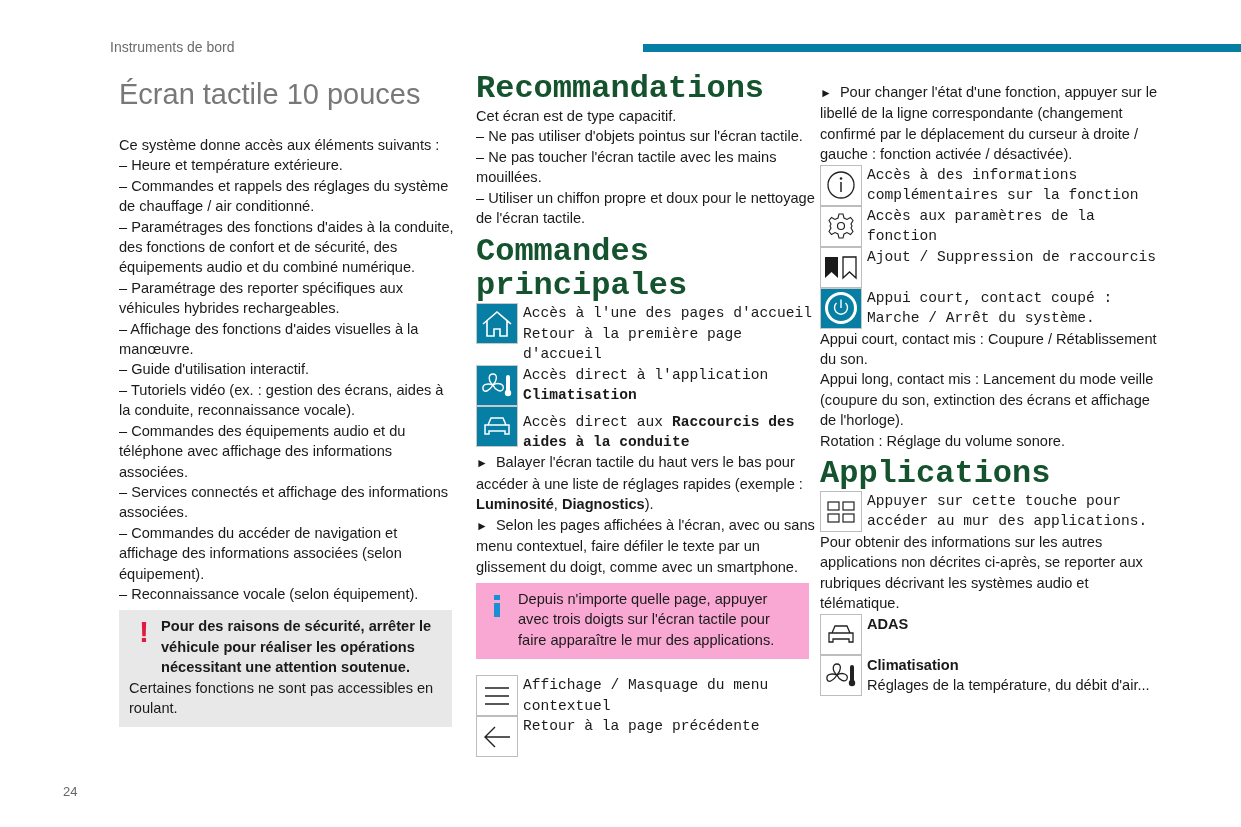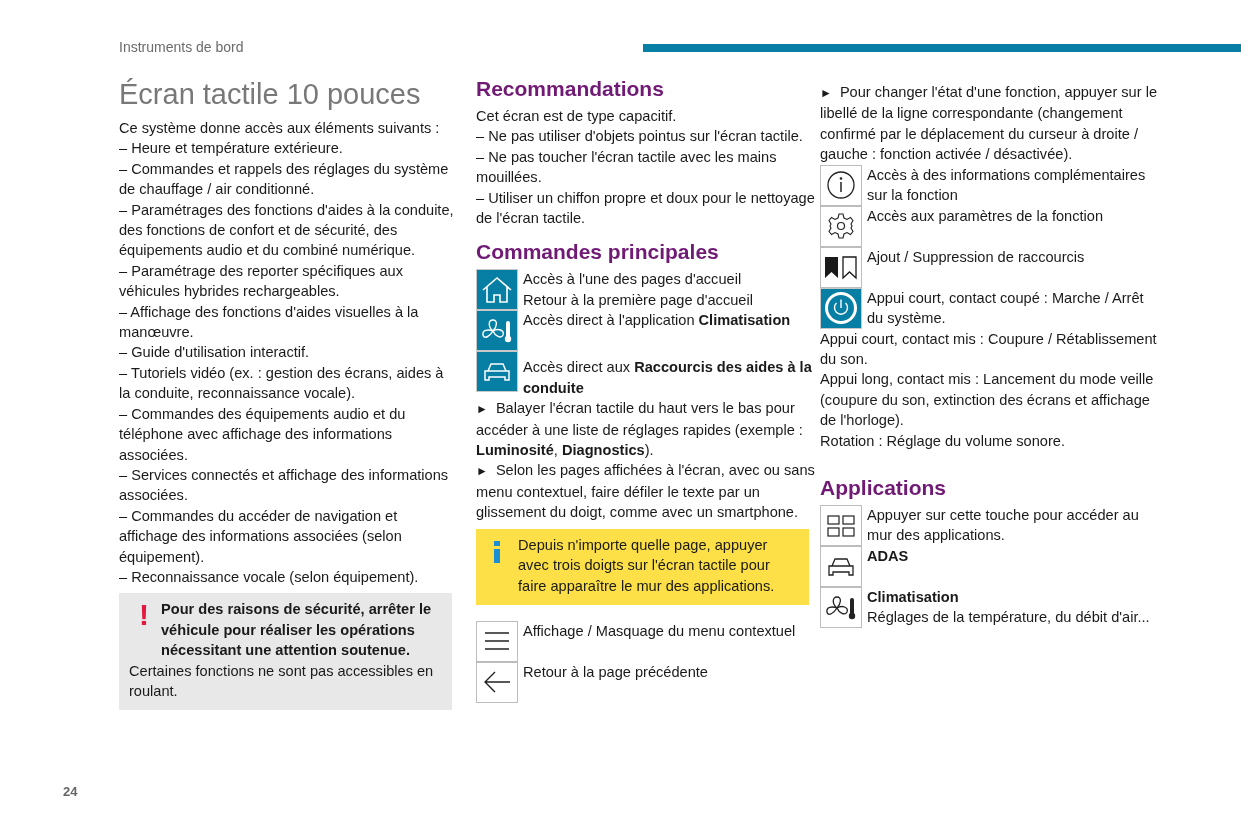--- a/index.html
+++ b/index.html
@@ -1,45 +1,45 @@
 <!DOCTYPE html>
 <html><head>
 <meta charset="utf-8">
 <style>
   * { box-sizing: border-box; margin: 0; padding: 0; }
   html, body { width: 1241px; height: 827px; background: #ffffff; overflow: hidden; }
   body { position: relative; font-family: "Liberation Sans", sans-serif; color: #1a1a1a; }
 
-  .running-head { position: absolute; left: 119px; top: 39px; font-size: 14px; color: #6b6b6b; }
+  .running-head { position: absolute; left: 110px; top: 39px; font-size: 14px; color: #6b6b6b; }
   .accent-bar { position: absolute; left: 643px; top: 44px; width: 598px; height: 8px; background: #077ea3; }
-  .page-number { position: absolute; left: 63px; top: 784px; font-size: 13px; font-weight: bold; color: #666; }
+  .page-number { position: absolute; left: 63px; top: 784px; font-size: 13px; font-weight: normal; color: #666; }
 
   .col { position: absolute; top: 72px; font-size: 14.6px; line-height: 20.4px; }
   .col1 { left: 119px; width: 336px; }
   .col2 { left: 476px; width: 340px; }
   .col3 { left: 820px; width: 340px; }
 
-  .h-light { font-size: 29px; line-height: 44px; color: #787878; font-weight: normal; margin-bottom: 2px; }
-  .h-bold { font-size: 21px; font-weight: bold; line-height: 34px; color: #701a75; }
+  .h-light { font-size: 29px; line-height: 44px; color: #787878; font-weight: normal; margin-bottom: 19px; }
+  .h-bold { font-size: 32px; font-weight: bold; line-height: 34px; color: #14532d; font-family: Liberation Mono, monospace; }
   p { margin: 0; }
   b { font-weight: bold; }
 
   .warn-box { background: #e8e8e8; margin-top: 6px; padding: 6px 10px 9px 10px; width: 333px; }
   .warn-box .first { padding-left: 32px; position: relative; font-weight: bold; }
   .warn-mark { position: absolute; left: 10px; top: 2px; width: 8px; font-size: 30px; font-weight: bold; color: #e4173f; line-height: 28px; }
-  .info-box { background: #fde047; margin-top: 6px; padding: 6px 10px 9px 10px; width: 333px; }
+  .info-box { background: #f9a8d4; margin-top: 6px; padding: 6px 10px 9px 10px; width: 333px; }
   .info-box .first { padding-left: 32px; position: relative; }
   .info-mark { position: absolute; left: 8px; top: 6px; width: 6px; height: 22px; }
   .info-mark .dot { display:block; width:6px; height:5px; background:#1a8fd4; }
   .info-mark .bar { display:block; width:6px; height:14px; background:#1a8fd4; margin-top:3px; }
 
   .icon-row { display: flex; align-items: flex-start; }
   .icon-box { width: 42px; height: 41px; flex: 0 0 42px; border: 1px solid #bdbdbd; display: flex; align-items: center; justify-content: center; background: #fff; }
   .icon-box.blue { background: #077ea3; border-color: #c8c8c8; }
-  .icon-text { padding-left: 5px; padding-top: 0; }
+  .icon-text { padding-left: 5px; padding-top: 0; font-family: Liberation Mono, monospace; }
   .bullet { font-size: 12px; margin-right: 8px; }
 </style>
 </head>
 <body>
 
 <div class="running-head">Instruments de bord</div>
 <div class="accent-bar"></div>
 
 <div class="col col1">
   <h1 class="h-light">Écran tactile 10 pouces</h1>
@@ -200,35 +200,36 @@
       </div>
       <div class="icon-text">
           <p>Appui court, contact coupé : Marche / Arrêt du système.</p>
         </div>
     </div>
   </div>
   <p>Appui court, contact mis : Coupure / Rétablissement du son.</p>
   <p>Appui long, contact mis : Lancement du mode veille (coupure du son, extinction des écrans et affichage de l'horloge).</p>
   <p>Rotation : Réglage du volume sonore.</p>
 
-  <h2 class="h-bold" style="margin-top:20px;">Applications</h2>
+  <h2 class="h-bold" style="margin-top:6px;">Applications</h2>
 
   <div class="icon-row">
     <div class="icon-box">
       <svg width="30" height="26" viewBox="0 0 30 26">
           <rect x="2" y="3" width="11" height="8" fill="none" stroke="#222" stroke-width="1.2"></rect>
           <rect x="17" y="3" width="11" height="8" fill="none" stroke="#222" stroke-width="1.2"></rect>
           <rect x="2" y="15" width="11" height="8" fill="none" stroke="#222" stroke-width="1.2"></rect>
           <rect x="17" y="15" width="11" height="8" fill="none" stroke="#222" stroke-width="1.2"></rect>
         </svg>
     </div>
     <div class="icon-text">
         <p>Appuyer sur cette touche pour accéder au mur des applications.</p>
       </div>
   </div>
+  <p>Pour obtenir des informations sur les autres applications non décrites ci-après, se reporter aux rubriques décrivant les systèmes audio et télématique.</p>
 
   <div style="margin-top:0;">
     <div class="icon-box" style="float:left;margin-right:5px;">
       <svg width="32" height="24" viewBox="0 0 32 24">
           <path d="M7 11 L10 4 H22 L25 11 H28 V20 H24 V17 H8 V20 H4 V11 Z M4 11 H28" fill="none" stroke="#222" stroke-width="1.3"></path>
         </svg>
     </div>
     <p><b>ADAS</b></p>
   </div>
   <div style="clear:both;">

